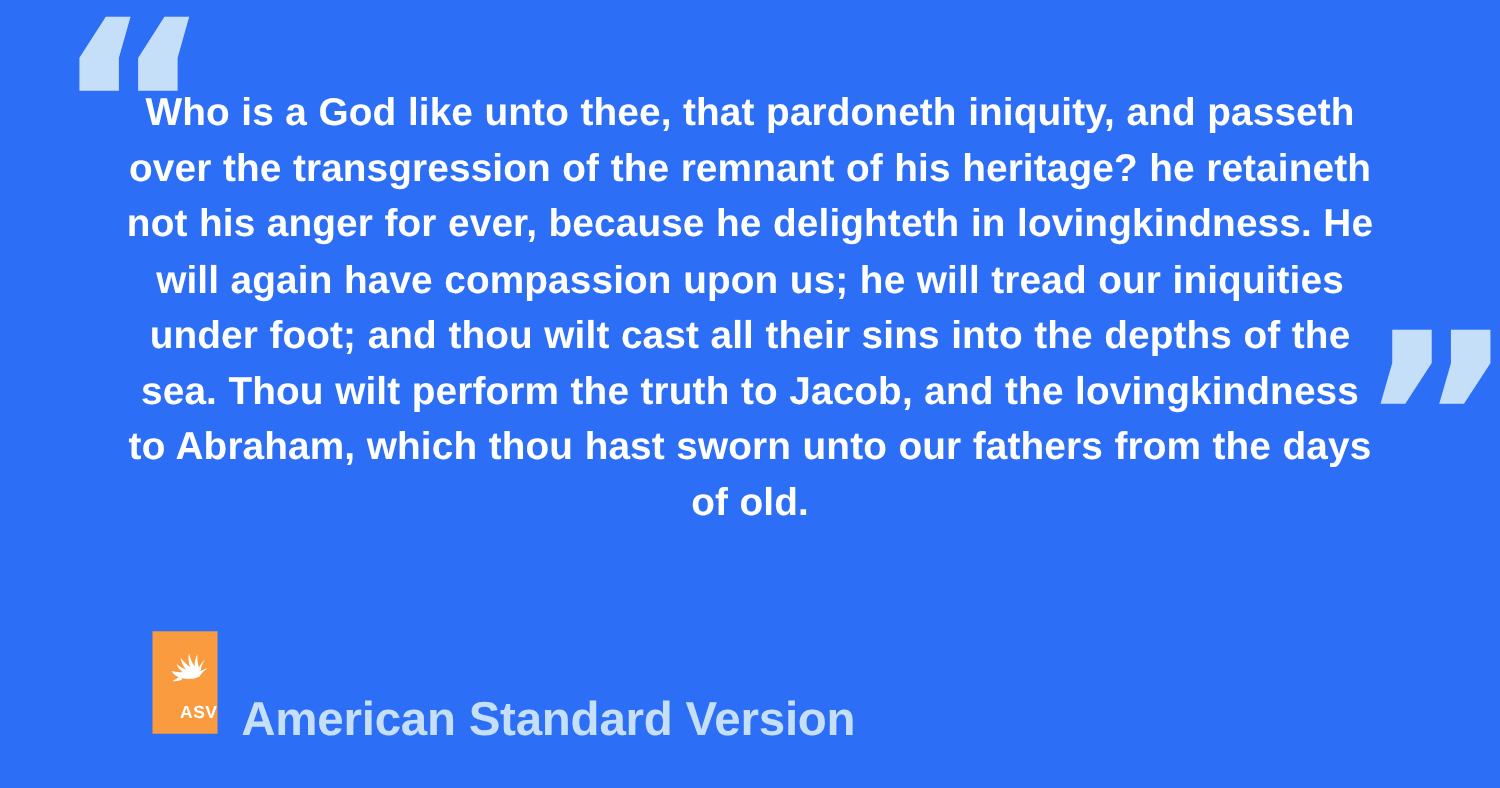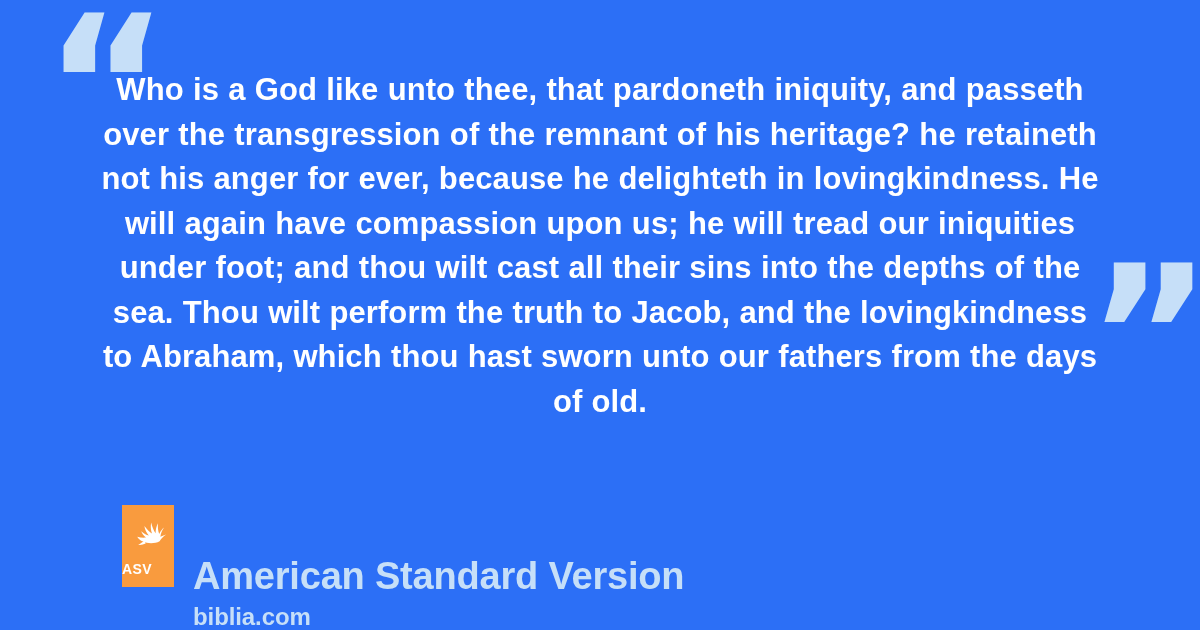--- a/index.html
+++ b/index.html
@@ -93,21 +93,21 @@
     width: 40px;
     height: 40px;
     display: block;
   }
 
   #logo-abbr {
     position: absolute;
     bottom: 10px;
     left: 0;
     right: 0;
-    text-align: left;
+    text-align: right;
     color: #ffffff;
     font-family: "Liberation Sans", sans-serif;
     font-weight: 700;
     font-size: 14px;
     letter-spacing: 0.4px;
   }
 
   #brand-text {
     margin-left: 19px;
     padding-top: 1px;
@@ -157,18 +157,17 @@
         <g fill="#ffffff">
           <path d="M47 72 C35 70 27 64 23 57 C30 59 38 60 45 59 C40 55 35 49 33 43 C39 48 46 52 52 54 C46 47 42 38 41 30 C47 38 54 45 60 49 C57 40 56 30 58 21 C60 31 64 41 69 48 C69 39 71 30 75 23 C74 32 75 42 78 50 C81 44 85 38 90 34 C85 41 82 49 81 57 C86 54 91 52 96 51 C89 55 83 61 79 68 C70 73 58 74 47 72 Z"></path>
           <path d="M44 74 C38 77 31 78 25 77 C31 74 37 70 41 66 C43 69 44 72 44 74 Z"></path>
         </g>
       </svg>
       <div id="logo-abbr">ASV</div>
     </div>
 
     <div id="brand-text">
       <div id="brand-title">American Standard Version</div>
-      <div id="brand-site">biblia.com</div>
     </div>
 
   </div>
 
 </div>
 
 </body></html>

